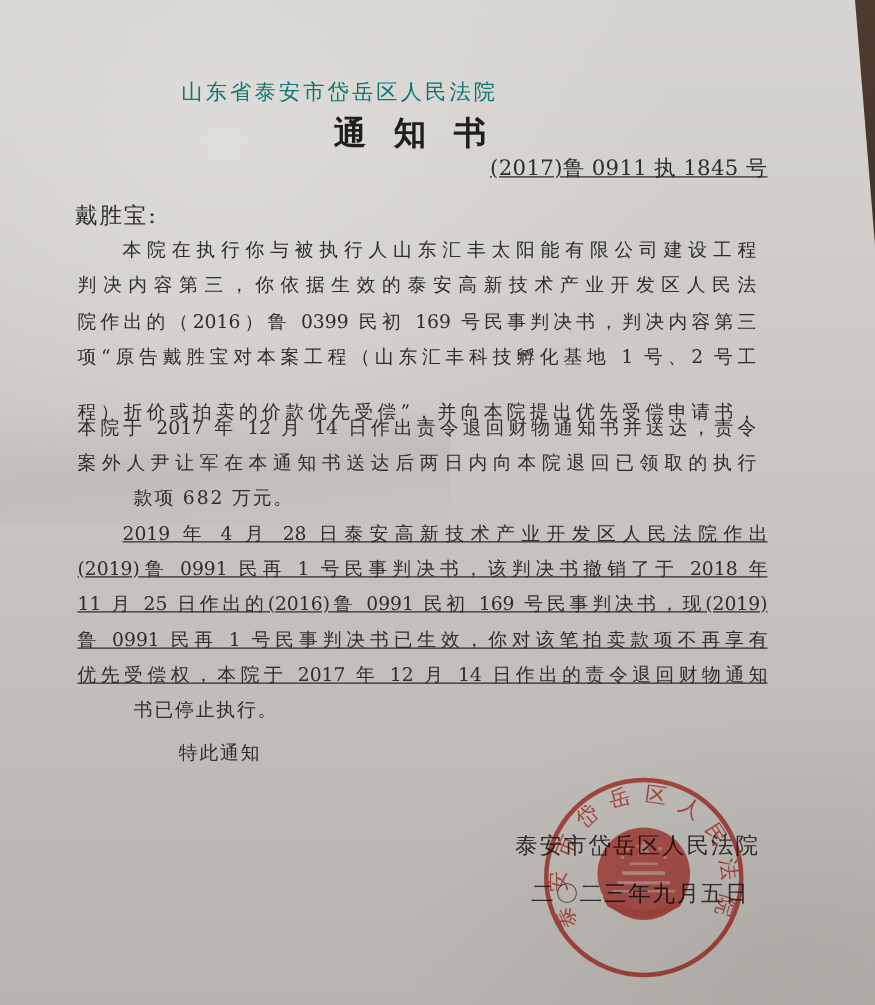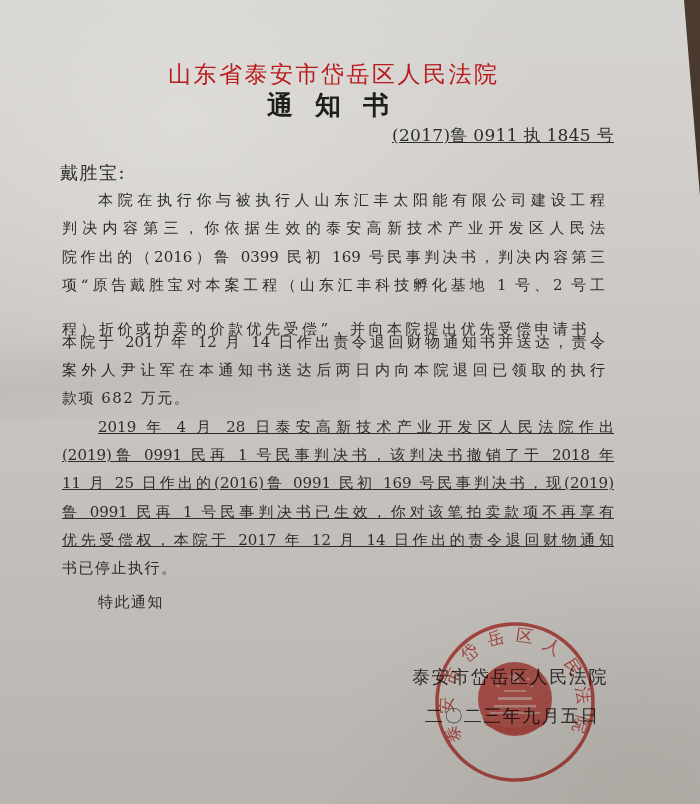--- a/index.html
+++ b/index.html
@@ -28,34 +28,33 @@
     .shadow-band {
       position: absolute;
       left: 0; top: 330px;
       width: 360px; height: 90px;
       background: linear-gradient(175deg, rgba(120,115,110,0) 0%, rgba(120,115,110,0.10) 50%, rgba(120,115,110,0) 100%);
       pointer-events: none;
     }
     .abs { position: absolute; white-space: nowrap; }
 
     .court-name {
-      left: 168px; top: 60px;
-      font-size: 23px;
+      left: 145px; top: 60px;
+      font-size: 17px;
       letter-spacing: 2.5px;
       line-height: 28px;
-      color: #b91c1c;
+      color: #0f766e;
     }
     .doc-type {
       left: 267px; top: 92px;
       font-size: 26px;
       font-weight: bold;
       letter-spacing: 22px;
       line-height: 30px;
       color: #1f1e1d;
-      font-family: Liberation Mono, monospace;
     }
     .case-number {
       left: 392px; top: 125px;
       font-size: 17px;
       line-height: 20px;
       letter-spacing: 0.3px;
       text-decoration: underline;
     }
     .addressee {
       left: 60px; top: 159px;
@@ -74,21 +73,21 @@
       overflow: visible;
       box-sizing: border-box;
     }
     .line.just {
       text-align: justify;
       text-align-last: justify;
       white-space: normal;
     }
     .line.indent { padding-left: 36px; }
     .line.wide { width: 552px; text-decoration: underline; }
-    .line.free { letter-spacing: 1.5px; }
+    .line.free { letter-spacing: 1.5px; margin-left: 45px; }
 
     .sig-court {
       left: 412px; top: 663px;
       font-size: 18px;
       letter-spacing: 1.6px;
       line-height: 28px;
     }
     .sig-date {
       left: 425px; top: 702px;
       font-size: 18px;

